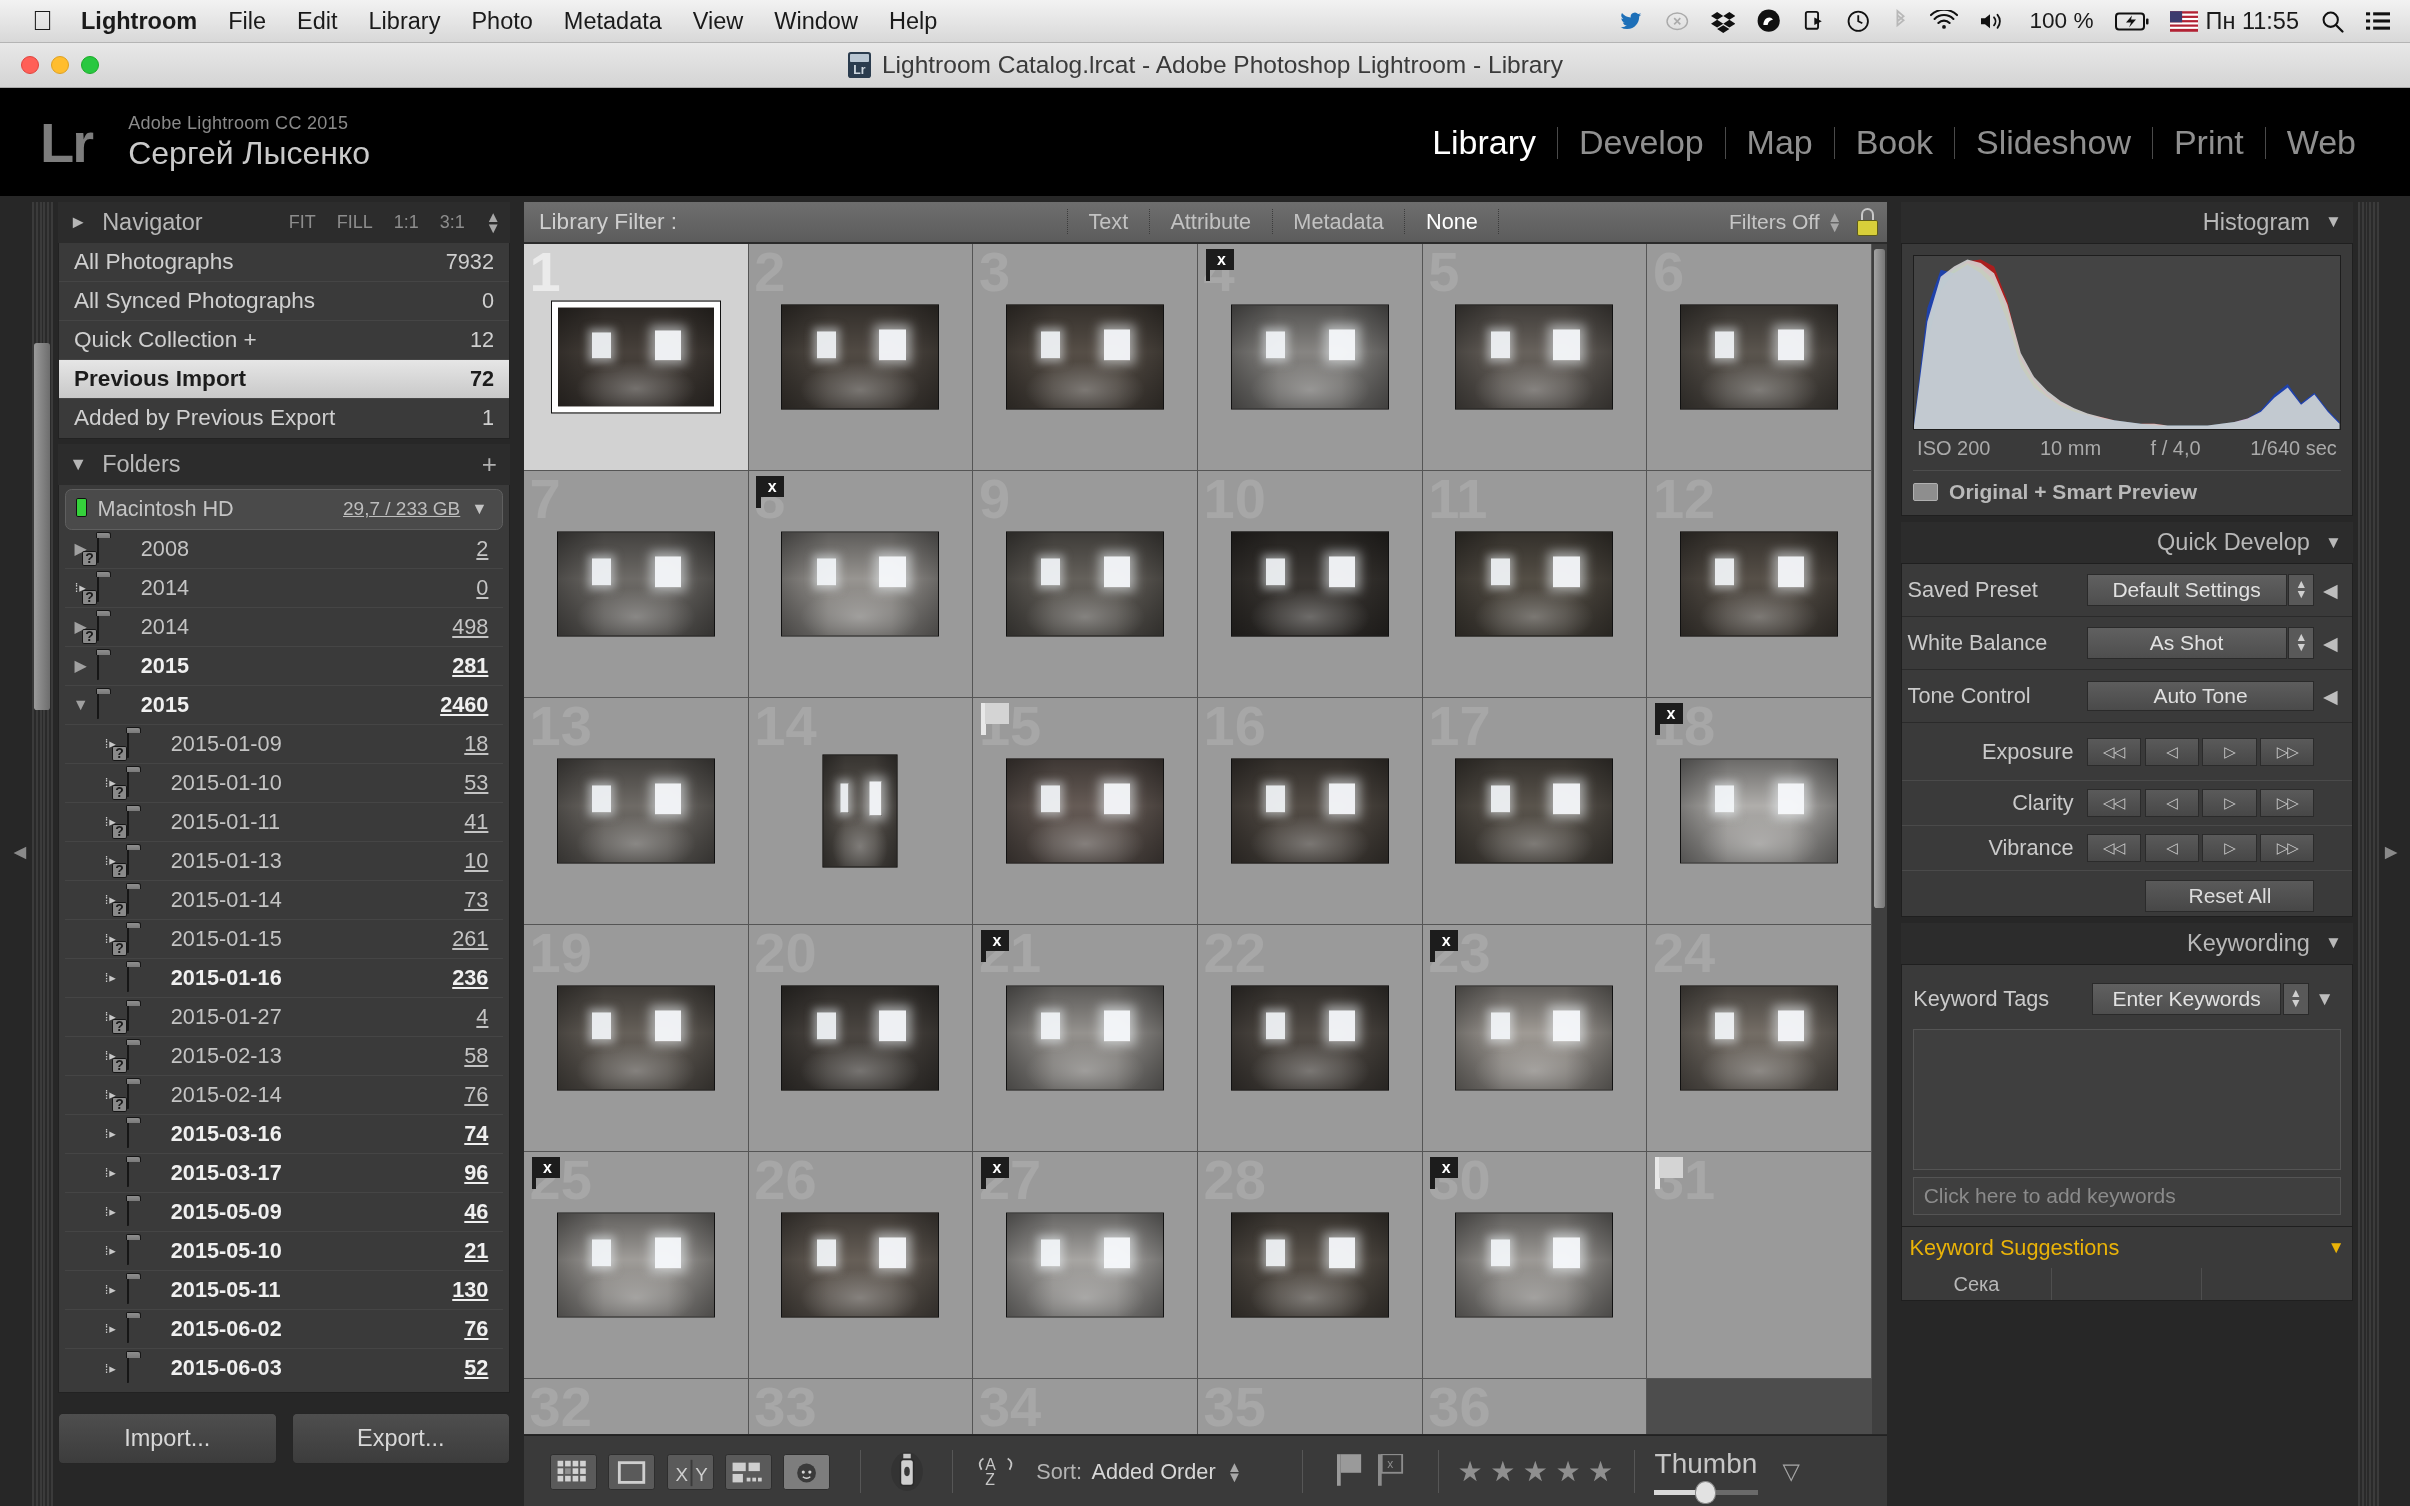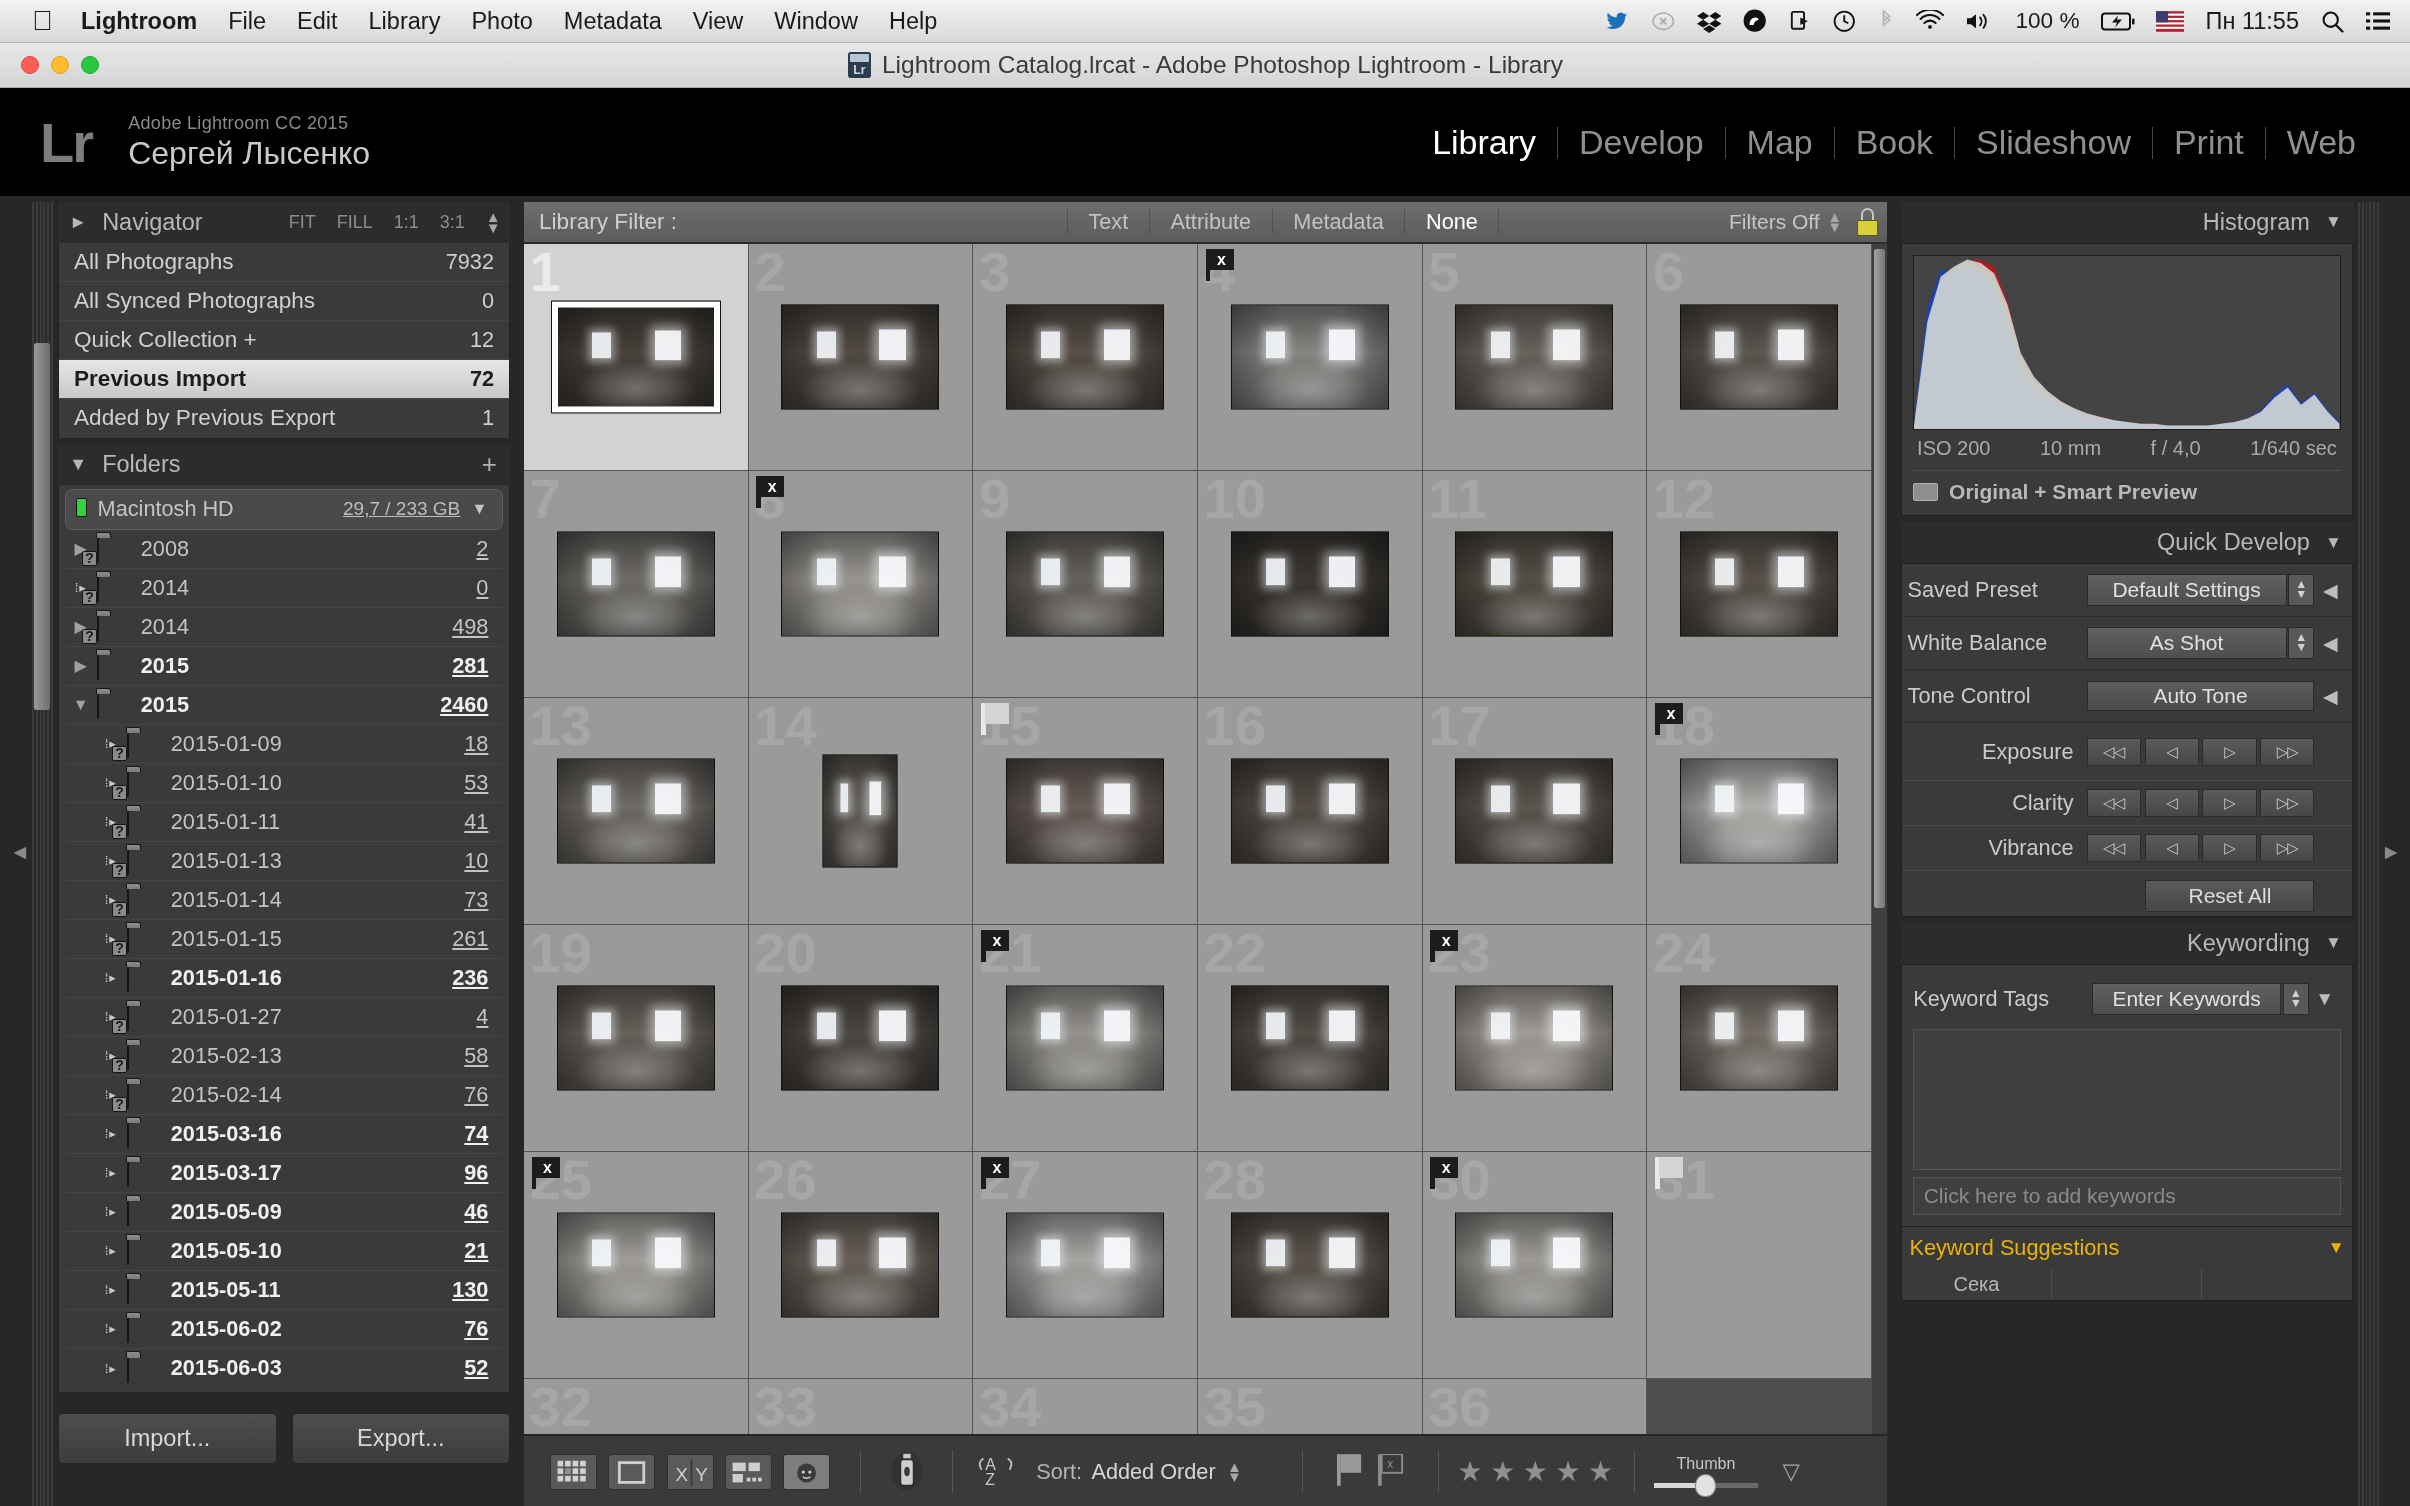--- a/index.html
+++ b/index.html
@@ -17,21 +17,21 @@
     background: linear-gradient(to bottom, #f2f2f2 0%, #e4e4e4 55%, #d8d8d8 100%);
     border-bottom: 0.9px solid #b4b4b4;
     display: flex; align-items: center;
     font-size: 23.5px; color: #1a1a1a;
   }
   .macbar .apple { margin-left: 32px; margin-right: 28px; font-size: 28px; line-height: 1; }
   .macbar .mi { margin-right: 31px; white-space: nowrap; }
   .macbar .mi.bold { font-weight: bold; }
   .macbar .right { margin-left: auto; display: flex; align-items: center; padding-right: 21px; }
   .macbar .right .ic { margin-left: 21px; display: flex; align-items: center; }
-  .macbar .clock { margin-left: 22px; font-size: 23.5px; }
+  .macbar .clock { margin-left: 8px; font-size: 23.5px; }
   .macbar .pct { margin-left: 24.5px; font-size: 22.6px; }
 
   
   .titlebar {
     position: absolute; left: 0; top: 43px; width: 2411px; height: 45px;
     background: linear-gradient(to bottom, #e8e8e8, #d4d4d4);
     border-bottom: 0.9px solid #a9a9a9;
     display: flex; align-items: center; justify-content: center;
   }
   .traffic { position: absolute; left: 21px; top: 50%; transform: translateY(-50%); display: flex; gap: 12.2px; }
@@ -141,21 +141,21 @@
 
   
   .toolbar { position:absolute; left:0; right:0; bottom:0; height: 72px; background:#3a3a3a;
              border-top: 1.9px solid #222; display:flex; align-items:center; color:#bdbdbd; }
   .tb-ico { width: 47px; height: 36px; border-radius:2.8px; margin-right: 11.3px; position:relative; }
   .tb-sep { width:0.9px; height: 43px; background:#565656; margin: 0 19px; }
   .sortlbl { font-size: 21.7px; color:#b3b3b3; margin-right: 9.4px; }
   .sortval { font-size: 21.7px; color:#d7d7d7; }
   .stars { display:flex; gap: 5.6px; font-size: 28px; color:#8f8f8f; letter-spacing: 1.9px; }
   .thumbn { display:flex; flex-direction:column; align-items:center; }
-  .thumbn .tlbl { font-size: 16px; color:#c6c6c6; }
+  .thumbn .tlbl { font-size: 28px; color:#c6c6c6; }
   .slider { width: 104px; height: 4.7px; background: linear-gradient(to right,#d9d9d9 45%,#6a6a6a 45%); position:relative; margin-top: 9.4px;}
   .slider .knob { position:absolute; left: 41px; top: -8.5px; width: 21px; height: 22.6px; background:#e2e2e2;
                   border-radius: 50% 50% 45% 45%; border:0.9px solid #888; }
 
   
   .right-panel { position:absolute; right: 32px; top: 5.6px; width: 478px; bottom: 0; }
   .rp-track { position:absolute; right:0; top:0; width: 21px; height: 100%;
      background: repeating-linear-gradient(to right,#3b3b3b 0 1.9px,#2a2a2a 1.9px 3.8px); }
   .rp-inner { position:absolute; left: 0; right: 26px; top:0; bottom:0; }
   .rhdr { height: 41px; background:#2c2c2c; display:flex; align-items:center; justify-content:flex-end;

